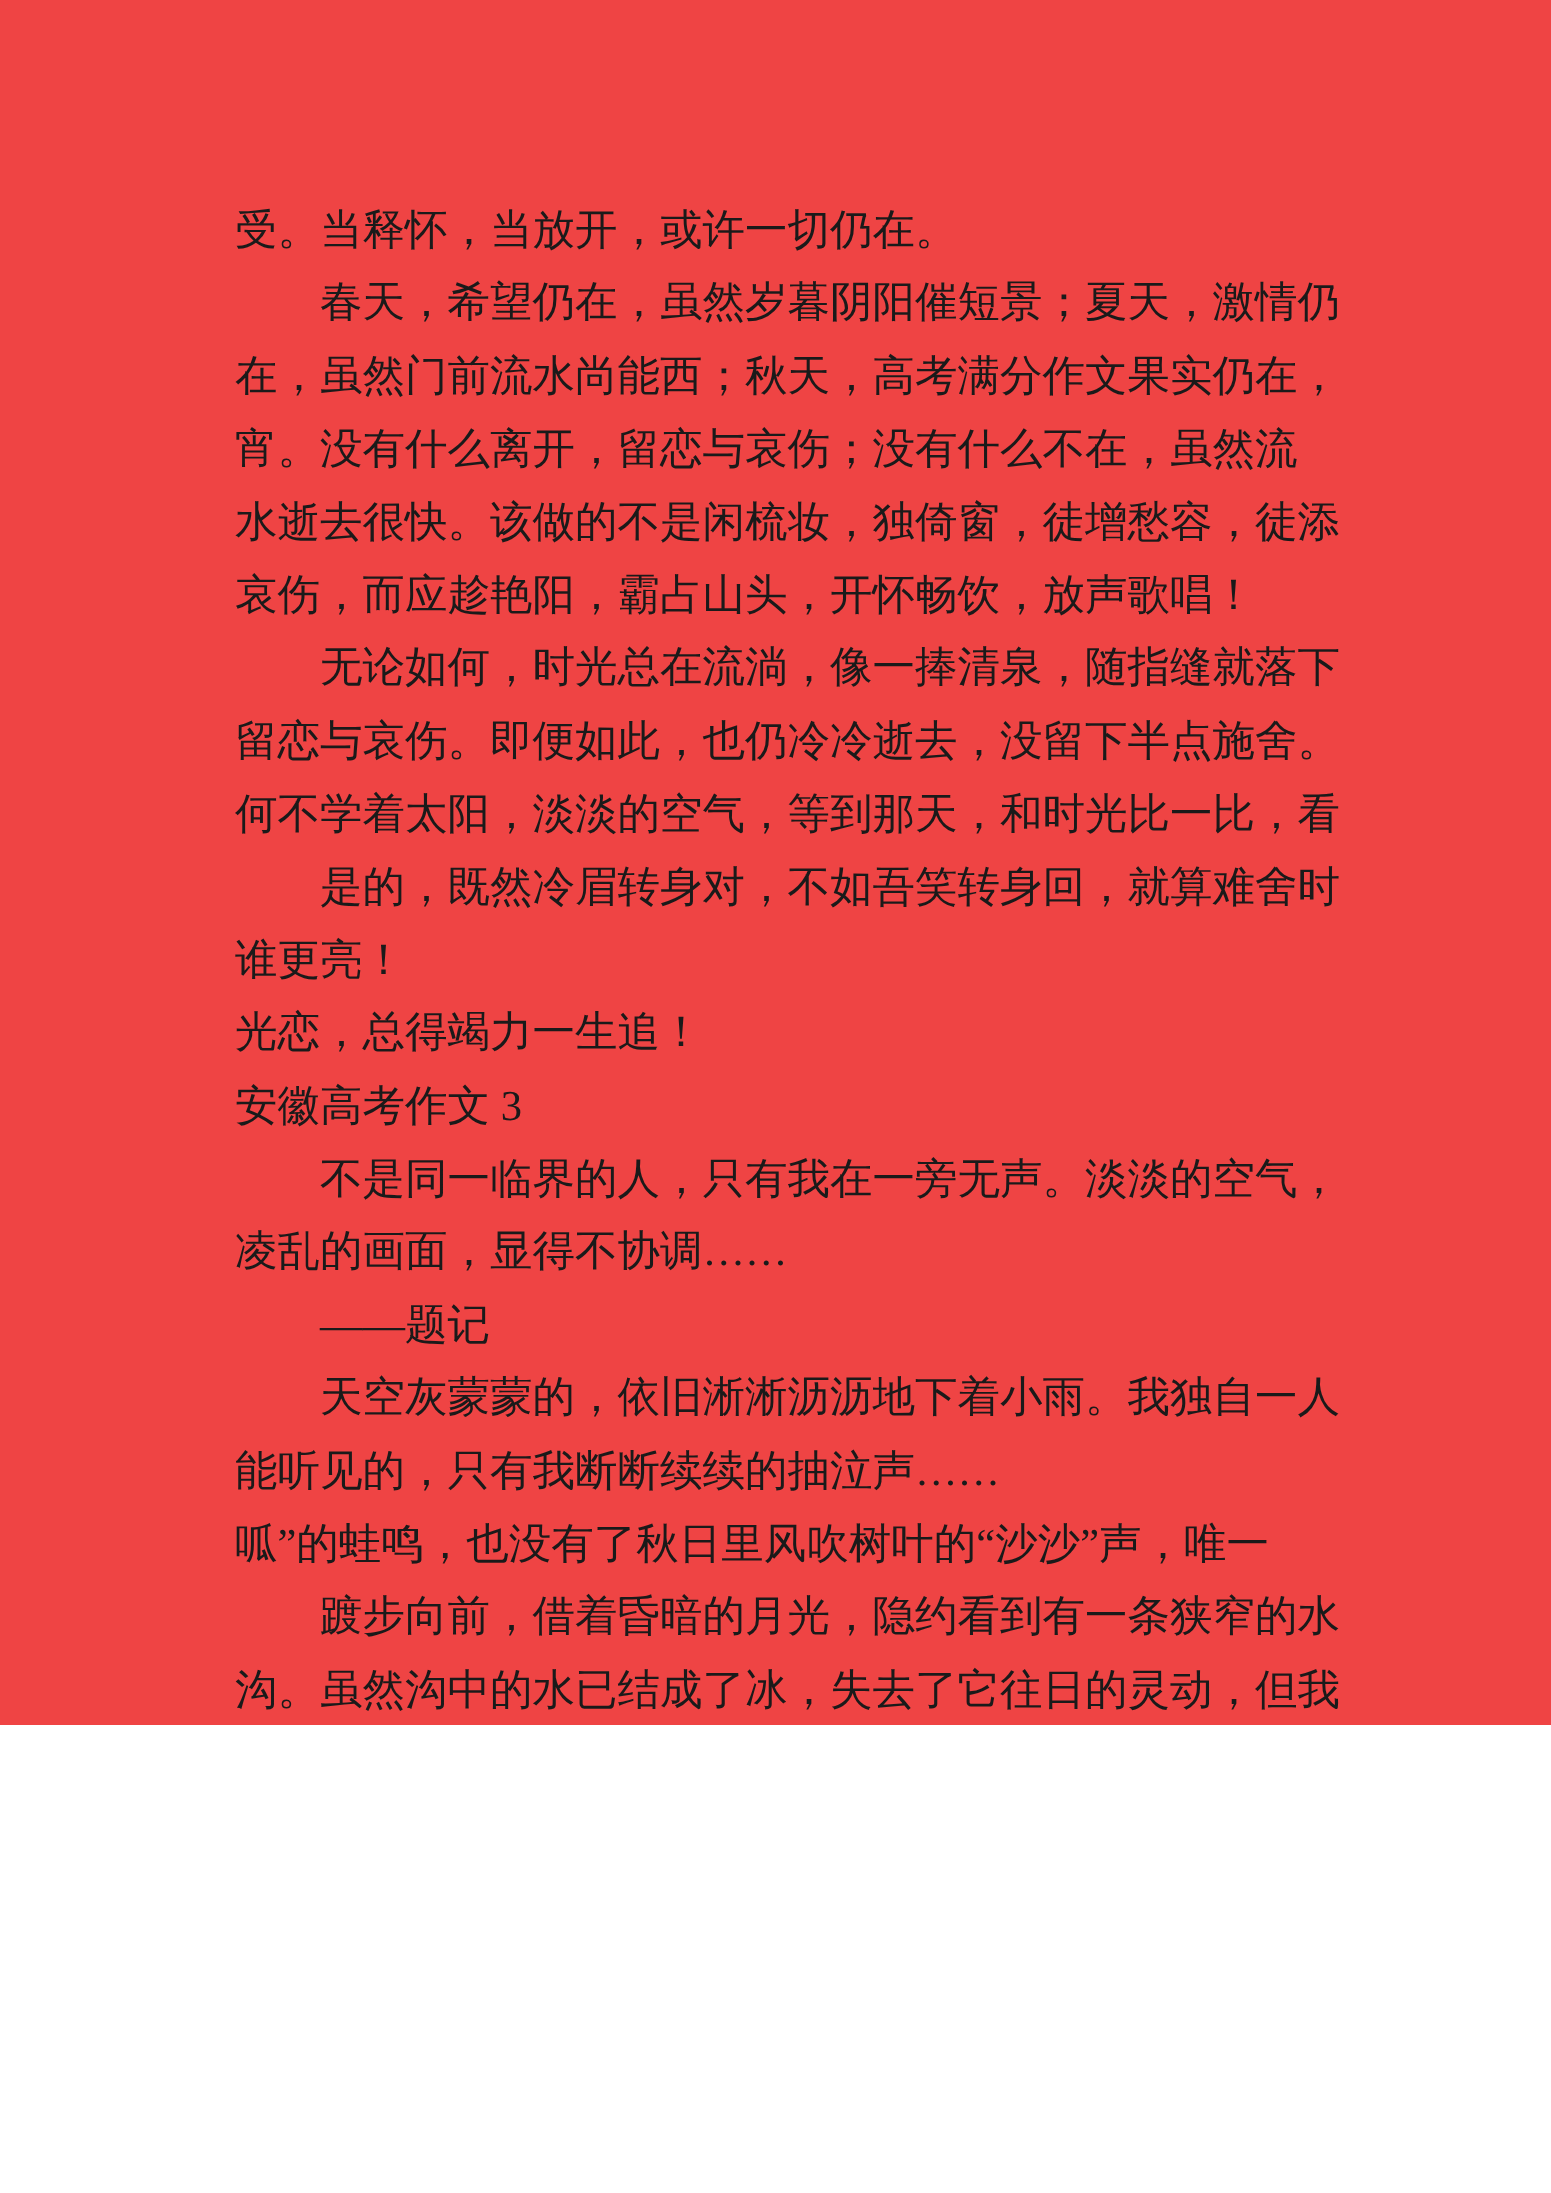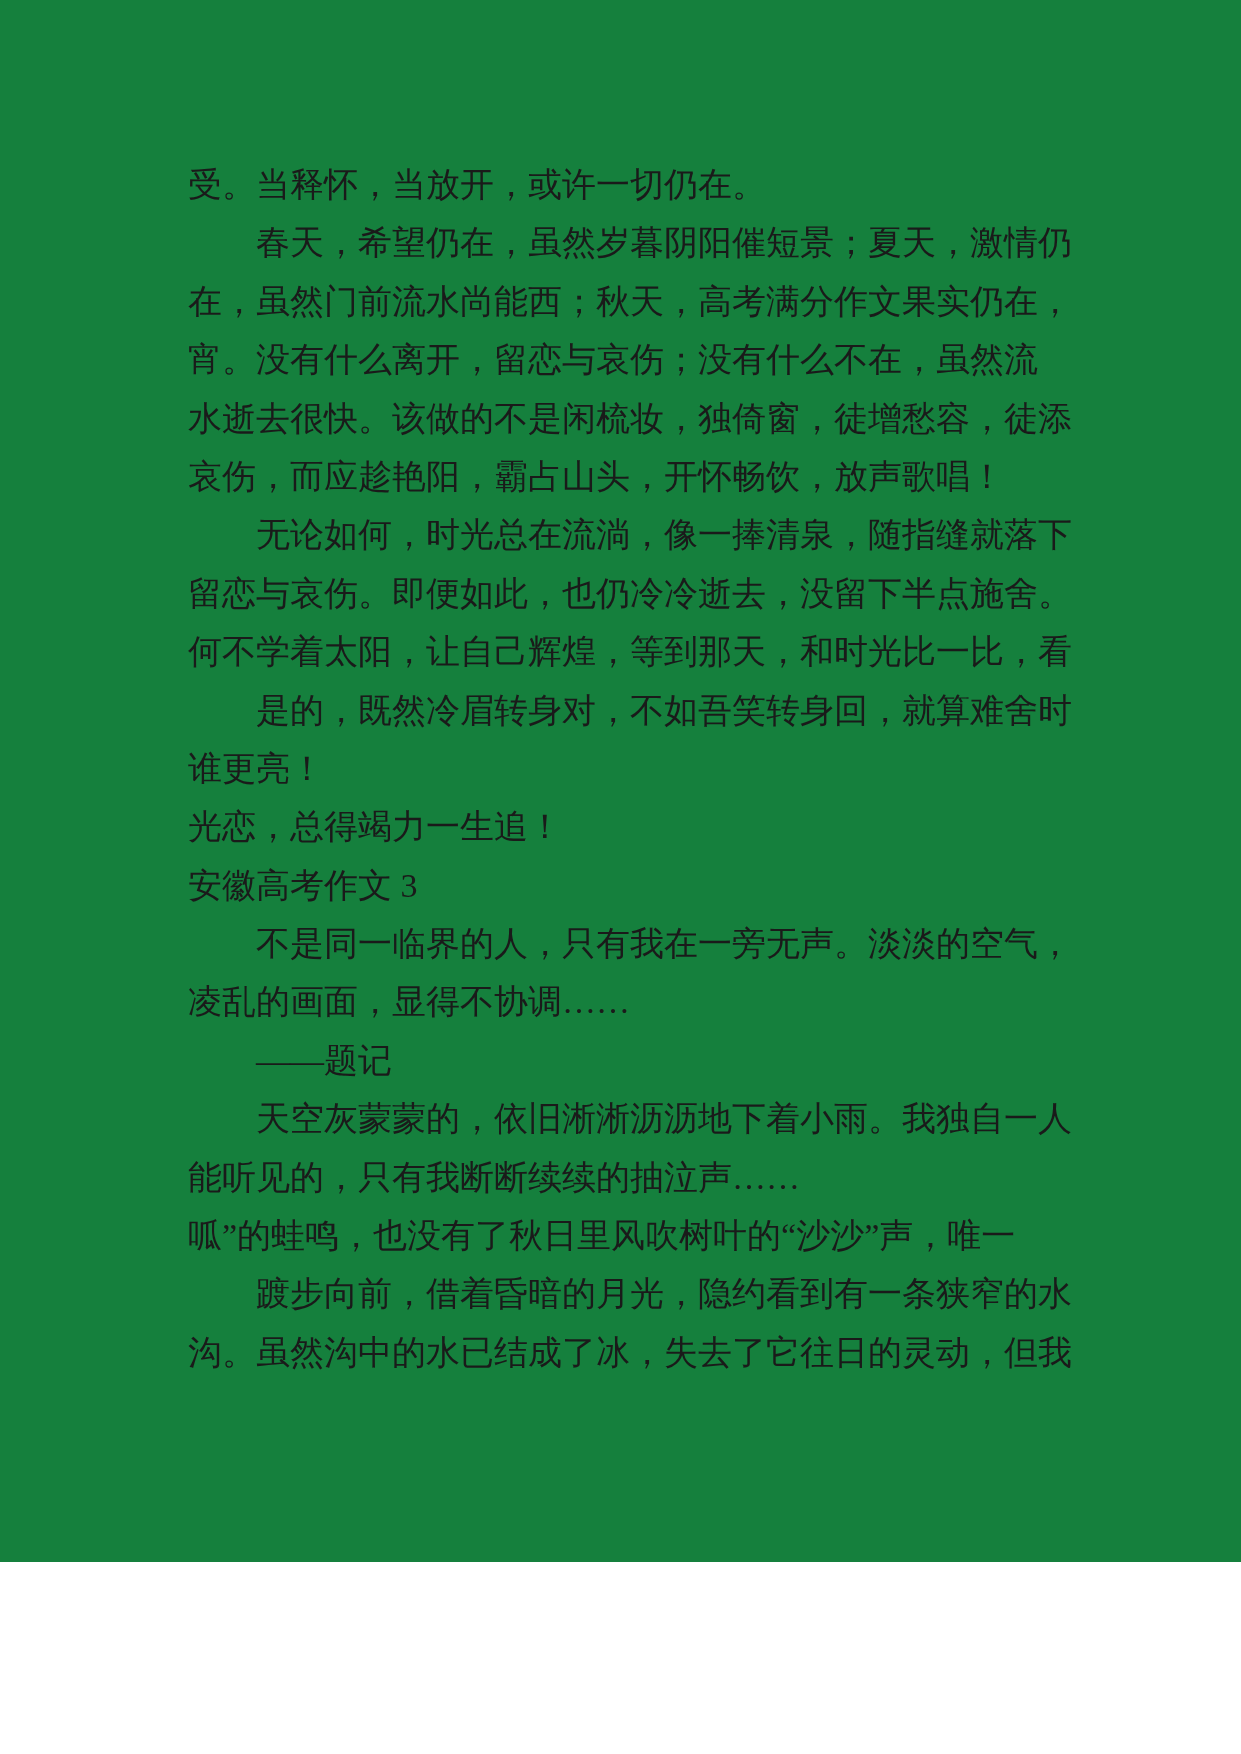--- a/index.html
+++ b/index.html
@@ -1,20 +1,20 @@
 <!DOCTYPE html>
 <html><head>
   <meta charset="utf-8">
   <style>
     html, body { margin: 0; padding: 0; background: #ffffff; }
     .page {
       position: relative;
       width: 1241px;
-      height: 1562px;
-      background: #15803d;
+      height: 1380px;
+      background: #ef4444;
       overflow: hidden;
       font-family: "Liberation Serif", "DejaVu Serif", serif;
     }
     .text-block {
       position: absolute;
       left: 188px;
       top: 156px;
       width: 890px;
       color: #1a1a1a;
     }
@@ -34,21 +34,21 @@
 <div class="page">
   <div class="text-block">
     <div class="line">受。当释怀，当放开，或许一切仍在。</div>
     <div class="line indent">春天，希望仍在，虽然岁暮阴阳催短景；夏天，激情仍</div>
     <div class="line">在，虽然门前流水尚能西；秋天，高考满分作文果实仍在，</div>
     <div class="line">宵。没有什么离开，留恋与哀伤；没有什么不在，虽然流</div>
     <div class="line">水逝去很快。该做的不是闲梳妆，独倚窗，徒增愁容，徒添</div>
     <div class="line">哀伤，而应趁艳阳，霸占山头，开怀畅饮，放声歌唱！</div>
     <div class="line indent">无论如何，时光总在流淌，像一捧清泉，随指缝就落下</div>
     <div class="line">留恋与哀伤。即便如此，也仍冷冷逝去，没留下半点施舍。</div>
-    <div class="line">何不学着太阳，让自己辉煌，等到那天，和时光比一比，看</div>
+    <div class="line">何不学着太阳，淡淡的空气，等到那天，和时光比一比，看</div>
     <div class="line indent">是的，既然冷眉转身对，不如吾笑转身回，就算难舍时</div>
     <div class="line">谁更亮！</div>
     <div class="line">光恋，总得竭力一生追！</div>
     <div class="line">安徽高考作文 3</div>
     <div class="line indent">不是同一临界的人，只有我在一旁无声。淡淡的空气，</div>
     <div class="line">凌乱的画面，显得不协调……</div>
     <div class="line indent">——题记</div>
     <div class="line indent">天空灰蒙蒙的，依旧淅淅沥沥地下着小雨。我独自一人</div>
     <div class="line">能听见的，只有我断断续续的抽泣声……</div>
     <div class="line">呱”的蛙鸣，也没有了秋日里风吹树叶的“沙沙”声，唯一</div>

